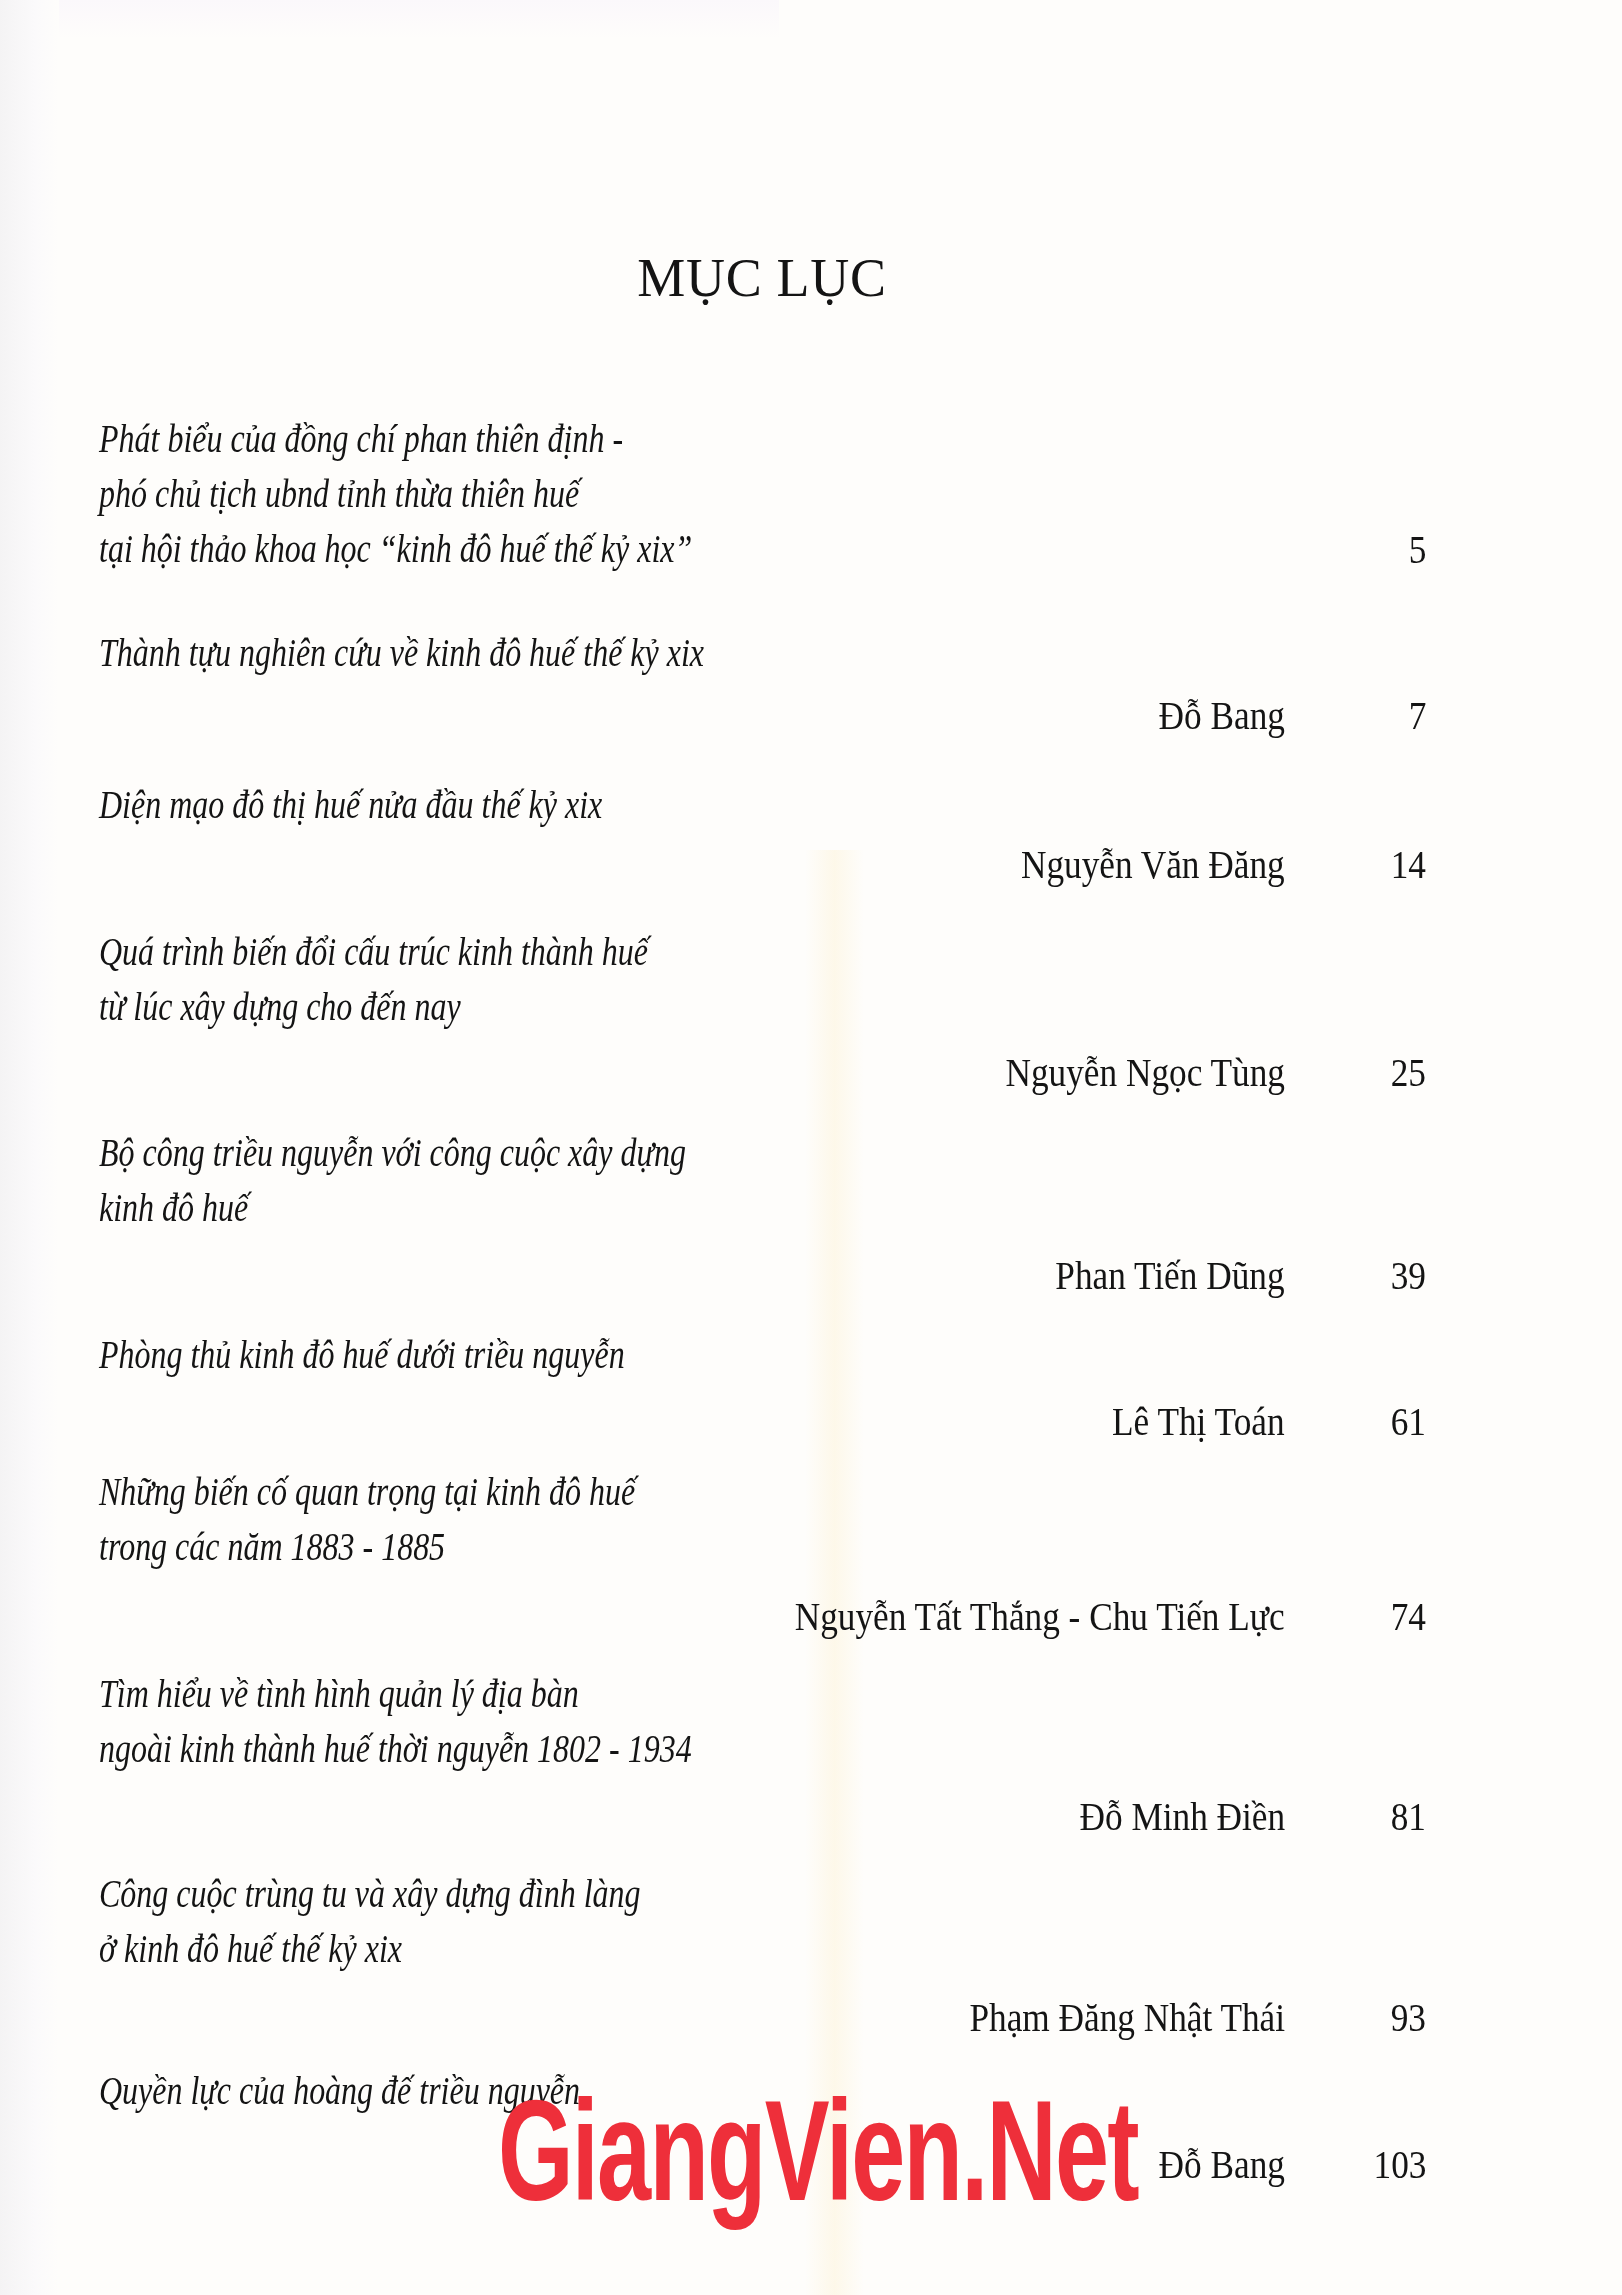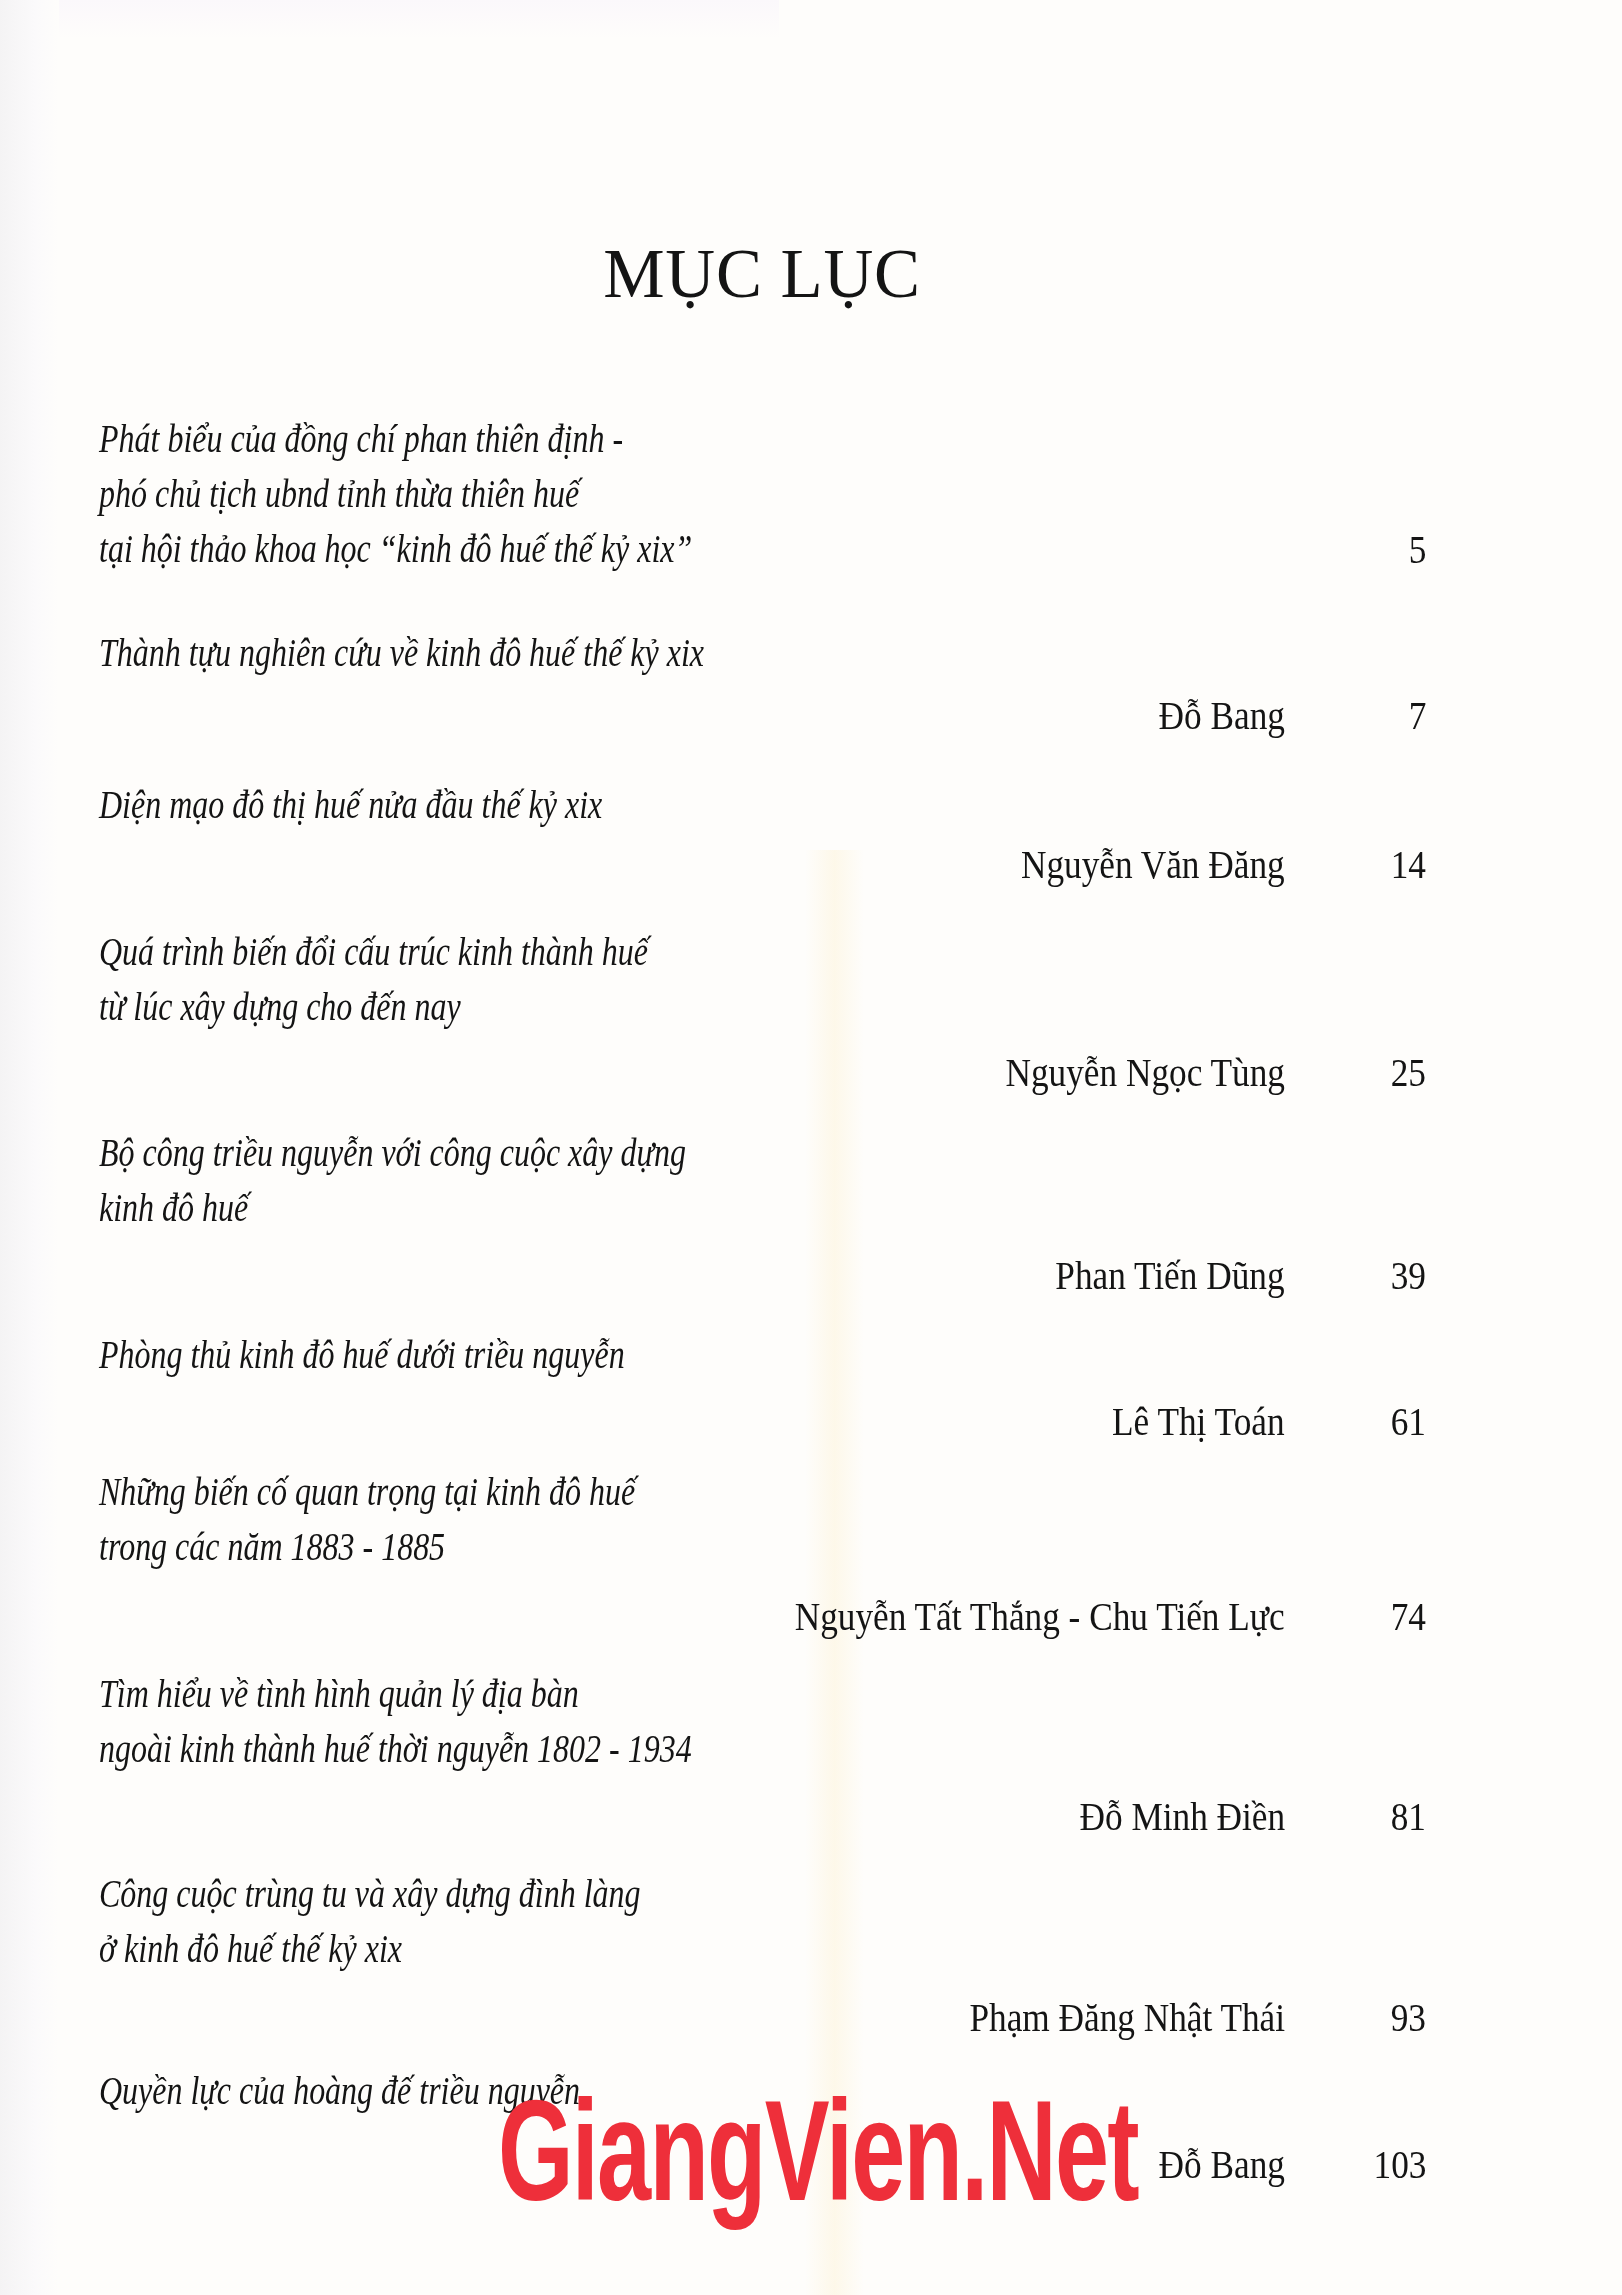--- a/index.html
+++ b/index.html
@@ -29,23 +29,23 @@
     }
     .fold {
       position: absolute;
       left: 805px; top: 850px;
       width: 59px; height: 1445px;
       background: linear-gradient(to right, rgba(255,250,235,0), rgba(253,246,226,0.7), rgba(255,250,235,0));
     }
     .title {
       position: absolute;
       left: 0; width: 1524px;
-      top: 240px;
+      top: 251px;
       text-align: center;
-      font-size: 69px;
+      font-size: 54px;
       letter-spacing: 0.7px;
       line-height: 1;
     }
     .entry-title {
       position: absolute;
       left: 99px;
       font-style: italic;
       font-size: 39px;
       line-height: 55px;
       transform: scaleX(0.82);

